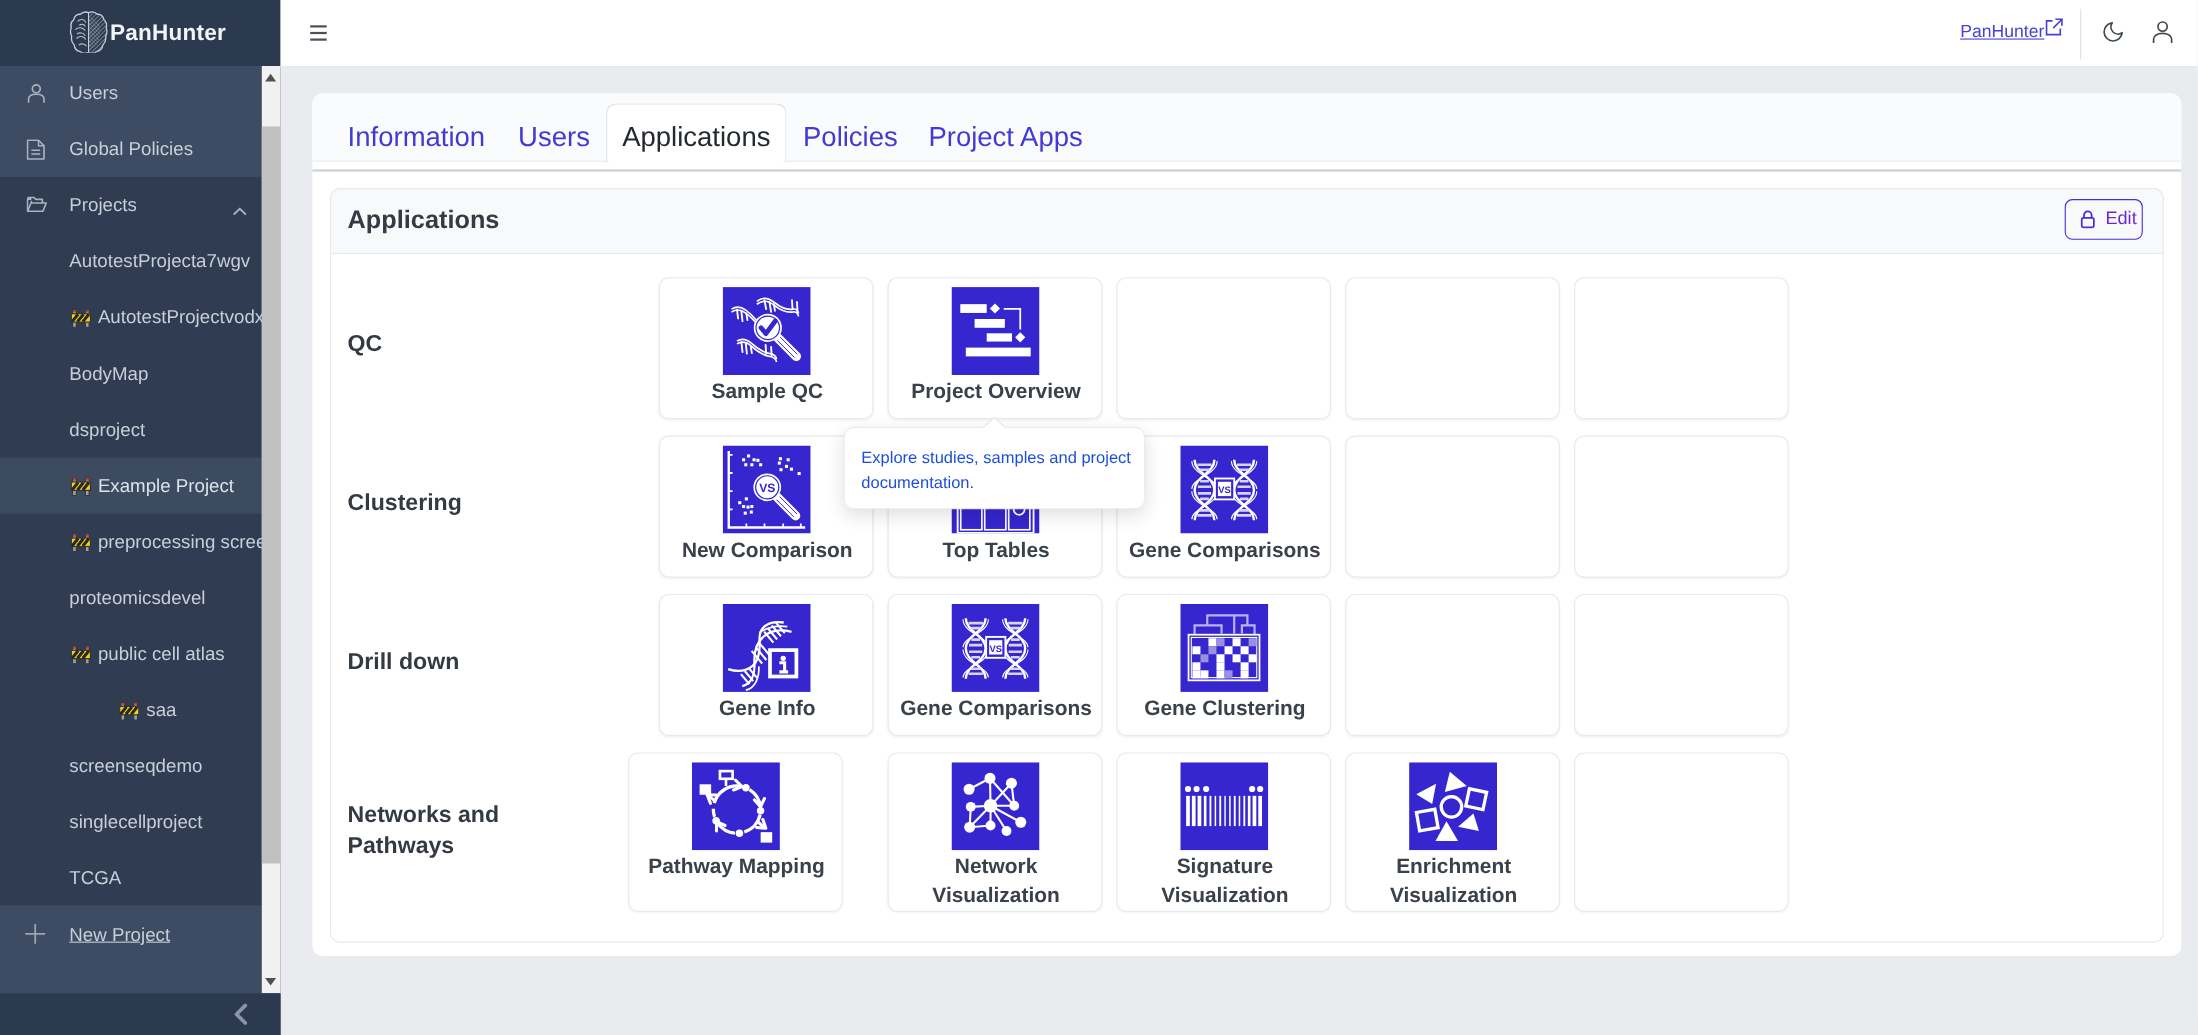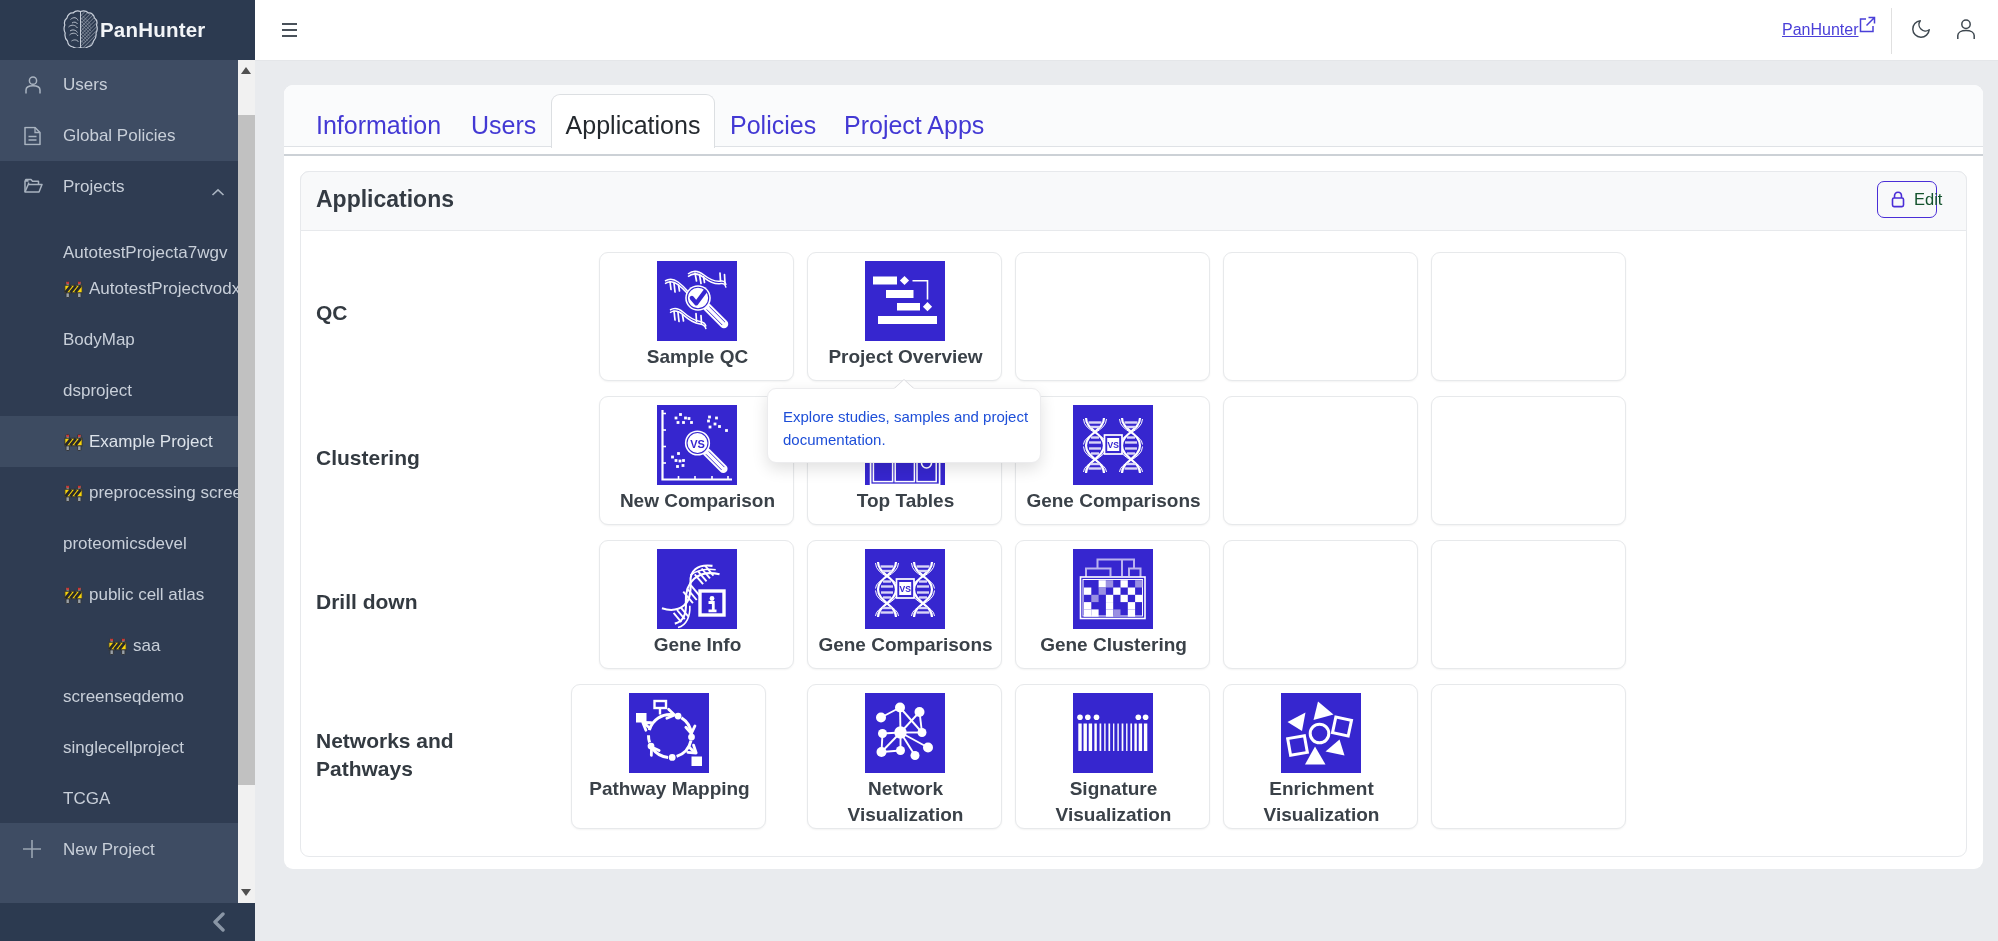--- a/index.html
+++ b/index.html
@@ -28,21 +28,21 @@
   #ph-link { position:absolute; left:1782px; top:21px; font-size:16px; color:#4a3fd8; text-decoration:underline; }
   #topdiv { position:absolute; left:1891px; top:8px; width:1px; height:46px; background:#e0e0e0; }
   #outer-panel { position:absolute; left:284px; top:85px; width:1699px; height:784px; background:#ffffff; border-radius:9px; }
   #tabstrip { position:absolute; left:284px; top:85px; width:1699px; height:62px; background:#fafbfc; border-radius:9px 9px 0 0; border-bottom:1px solid #dfe2e6; }
   #line2 { position:absolute; left:284px; top:154px; width:1699px; height:1.5px; background:#ccd1d6; }
   .tab { position:absolute; top:97px; height:57px; line-height:57px; font-size:25px; color:#4339d4; }
   #tab-active { position:absolute; left:551px; top:94px; width:164px; height:54px; background:#ffffff; border:1px solid #dcdfe2; border-bottom:none; border-radius:9px 9px 0 0; text-align:center; line-height:60px; font-size:25px; color:#24292e; }
   #inner-panel { position:absolute; left:300px; top:171px; width:1667px; height:686px; background:#ffffff; border:1px solid #e7e9ec; border-radius:9px; }
   #inner-head { position:absolute; left:300px; top:171px; width:1667px; height:60px; background:#f8f9fa; border:1px solid #e7e9ec; border-radius:9px 9px 0 0; }
   #inner-title { position:absolute; left:316px; top:186px; font-size:23px; font-weight:bold; color:#343b43; }
-  #edit-btn { position:absolute; left:1877px; top:181px; width:60px; height:37px; border:1.5px solid #4a2ed7; border-radius:7px; background:#f8f9fa; color:#14532d; font-size:16.5px; }
+  #edit-btn { position:absolute; left:1877px; top:181px; width:71px; height:37px; border:1.5px solid #4a2ed7; border-radius:7px; background:#f8f9fa; color:#6d28d9; font-size:16.5px; }
   #edit-btn span { position:absolute; left:36px; top:8px; }
   #edit-btn svg { position:absolute; left:13px; top:9px; }
   .cat { position:absolute; left:316px; width:200px; font-size:21px; font-weight:bold; color:#333a41; line-height:28px; }
   .card { position:absolute; width:195px; background:#ffffff; border:1px solid #e7e9eb; border-radius:9px; box-shadow:0 1px 2px rgba(0,0,0,.05); }
   .card .ic { position:absolute; left:57px; top:8px; width:80px; height:80px; }
   .card .lb { position:absolute; left:0; top:91px; width:195px; text-align:center; font-size:19px; font-weight:bold; color:#3a4148; line-height:26px; }
   #tooltip { position:absolute; left:767px; top:388px; width:274px; height:75px; background:#ffffff; border:1px solid #ececee; border-radius:9px; box-shadow:0 6px 16px rgba(0,0,0,.12); z-index:50; }
   #tooltip .tx { position:absolute; left:15px; top:17px; font-size:15px; color:#1d4ed8; line-height:22.5px; }
   #tt-caret { position:absolute; left:893px; top:380px; width:0; height:0; border-left:11px solid transparent; border-right:11px solid transparent; border-bottom:10px solid #ffffff; z-index:51; }
   #tt-caret2 { position:absolute; left:892px; top:378.5px; width:0; height:0; border-left:12px solid transparent; border-right:12px solid transparent; border-bottom:11px solid #dddde1; z-index:49; }
@@ -88,21 +88,21 @@
   <div class="sb-item" style="top:161px;">
       <span class="sb-icon"><svg width="19" height="17" viewBox="0 0 19 17">
           <path d="M1,3.5 L1,14.5 L15,14.5 L18,7 L4.5,7 L4.5,5 M1,3.5 L1.8,2 L7,2 L8.5,3.8 L14.5,3.8 L14.5,7 M1,3.5 L4.5,3.5" fill="none" stroke="#a9b3c0" stroke-width="1.5" stroke-linejoin="round"></path>
           <path d="M4.2,7 L1,14.5" fill="none" stroke="#a9b3c0" stroke-width="1.5"></path>
         </svg></span>
       <span class="txt">Projects</span>
       <span class="abs" style="left:211px;top:21px;"><svg width="14" height="9" viewBox="0 0 14 9">
           <path d="M1.5,7 L7,1.8 L12.5,7" fill="none" stroke="#a9b3c0" stroke-width="1.6"></path>
         </svg></span>
     </div>
-  <div class="sb-item" style="top:227px;padding-left:16px;">
+  <div class="sb-item" style="top:212px;padding-left:16px;">
       <span class="txt">AutotestProjecta7wgv</span>
     </div>
   <div class="sb-item" style="top:263px;">
       <span class="cone"><svg width="19" height="19" viewBox="0 0 19 19">
 <rect x="2" y="1.5" width="3.4" height="16" rx="0.5" fill="#9aa0a6" stroke="#33363b" stroke-width="1"></rect>
 <rect x="13.6" y="1.5" width="3.4" height="16" rx="0.5" fill="#9aa0a6" stroke="#33363b" stroke-width="1"></rect>
 <rect x="2.4" y="1.8" width="2.6" height="2" fill="#c33"></rect>
 <rect x="14" y="1.8" width="2.6" height="2" fill="#c33"></rect>
 <g>
             <rect x="0.8" y="5.2" width="17.4" height="7.6" fill="#f8d408" stroke="#33363b" stroke-width="1.1"></rect>
@@ -178,21 +178,21 @@
   <div class="sb-item" style="top:722px;">
       <span class="txt">singlecellproject</span>
     </div>
   <div class="sb-item" style="top:773px;">
       <span class="txt">TCGA</span>
     </div>
   <div class="sb-item" style="top:823px;height:80px;">
       <span class="abs" style="left:22px;top:16px;"><svg width="20" height="20" viewBox="0 0 20 20">
           <path d="M10,1 L10,19 M1,10 L19,10" stroke="#9aa5b2" stroke-width="1.6"></path>
         </svg></span>
-      <span class="txt" style="top:17px;transform:none;">New Project</span>
+      <span class="txt" style="top:17px;transform:none;text-decoration:underline;">New Project</span>
     </div>
   <div id="sb-scroll">
     <div class="sb-arrow" id="arr-up"></div>
     <div id="sb-thumb"></div>
     <div class="sb-arrow" id="arr-dn"></div>
   </div>
   <div id="sb-foot"></div>
   <svg id="sb-collapse" style="position:absolute;left:212px;top:912px;" width="13" height="20" viewBox="0 0 13 20">
       <path d="M11,2 L3,10 L11,18" fill="none" stroke="#8a96a6" stroke-width="3.4" stroke-linecap="round" stroke-linejoin="round"></path>
     </svg>

